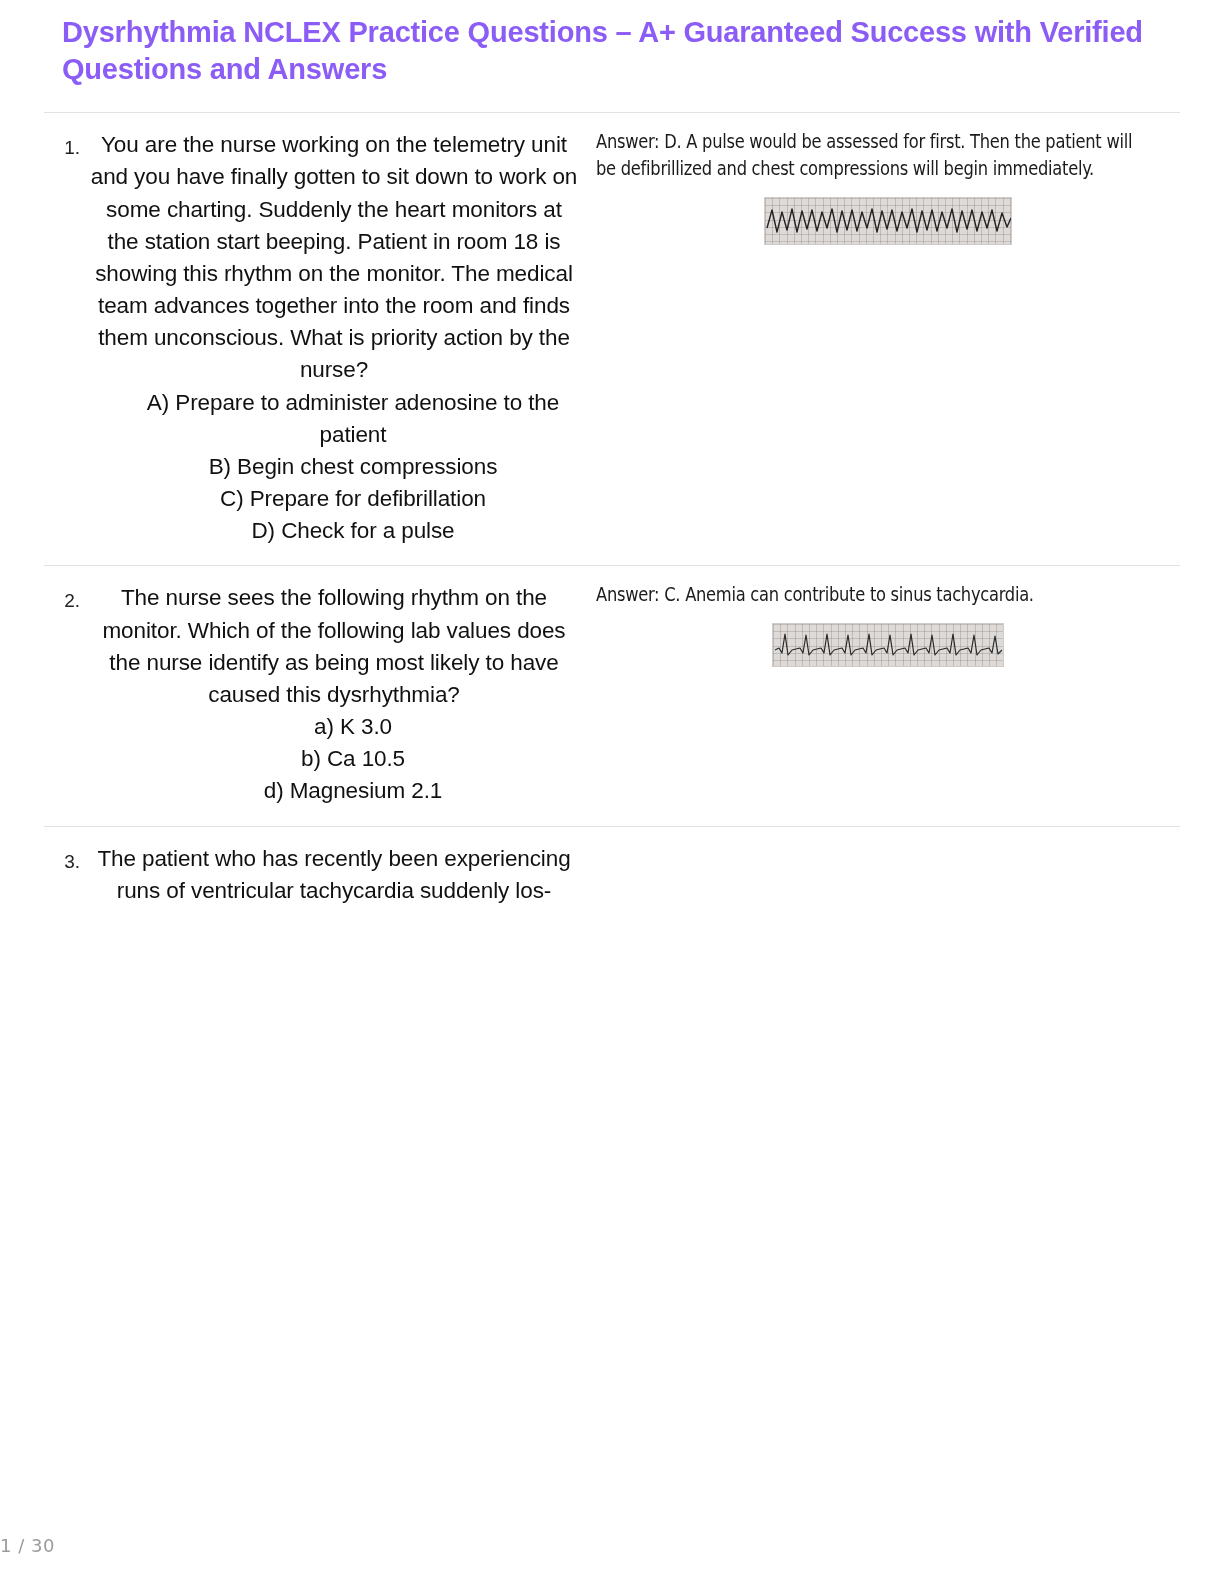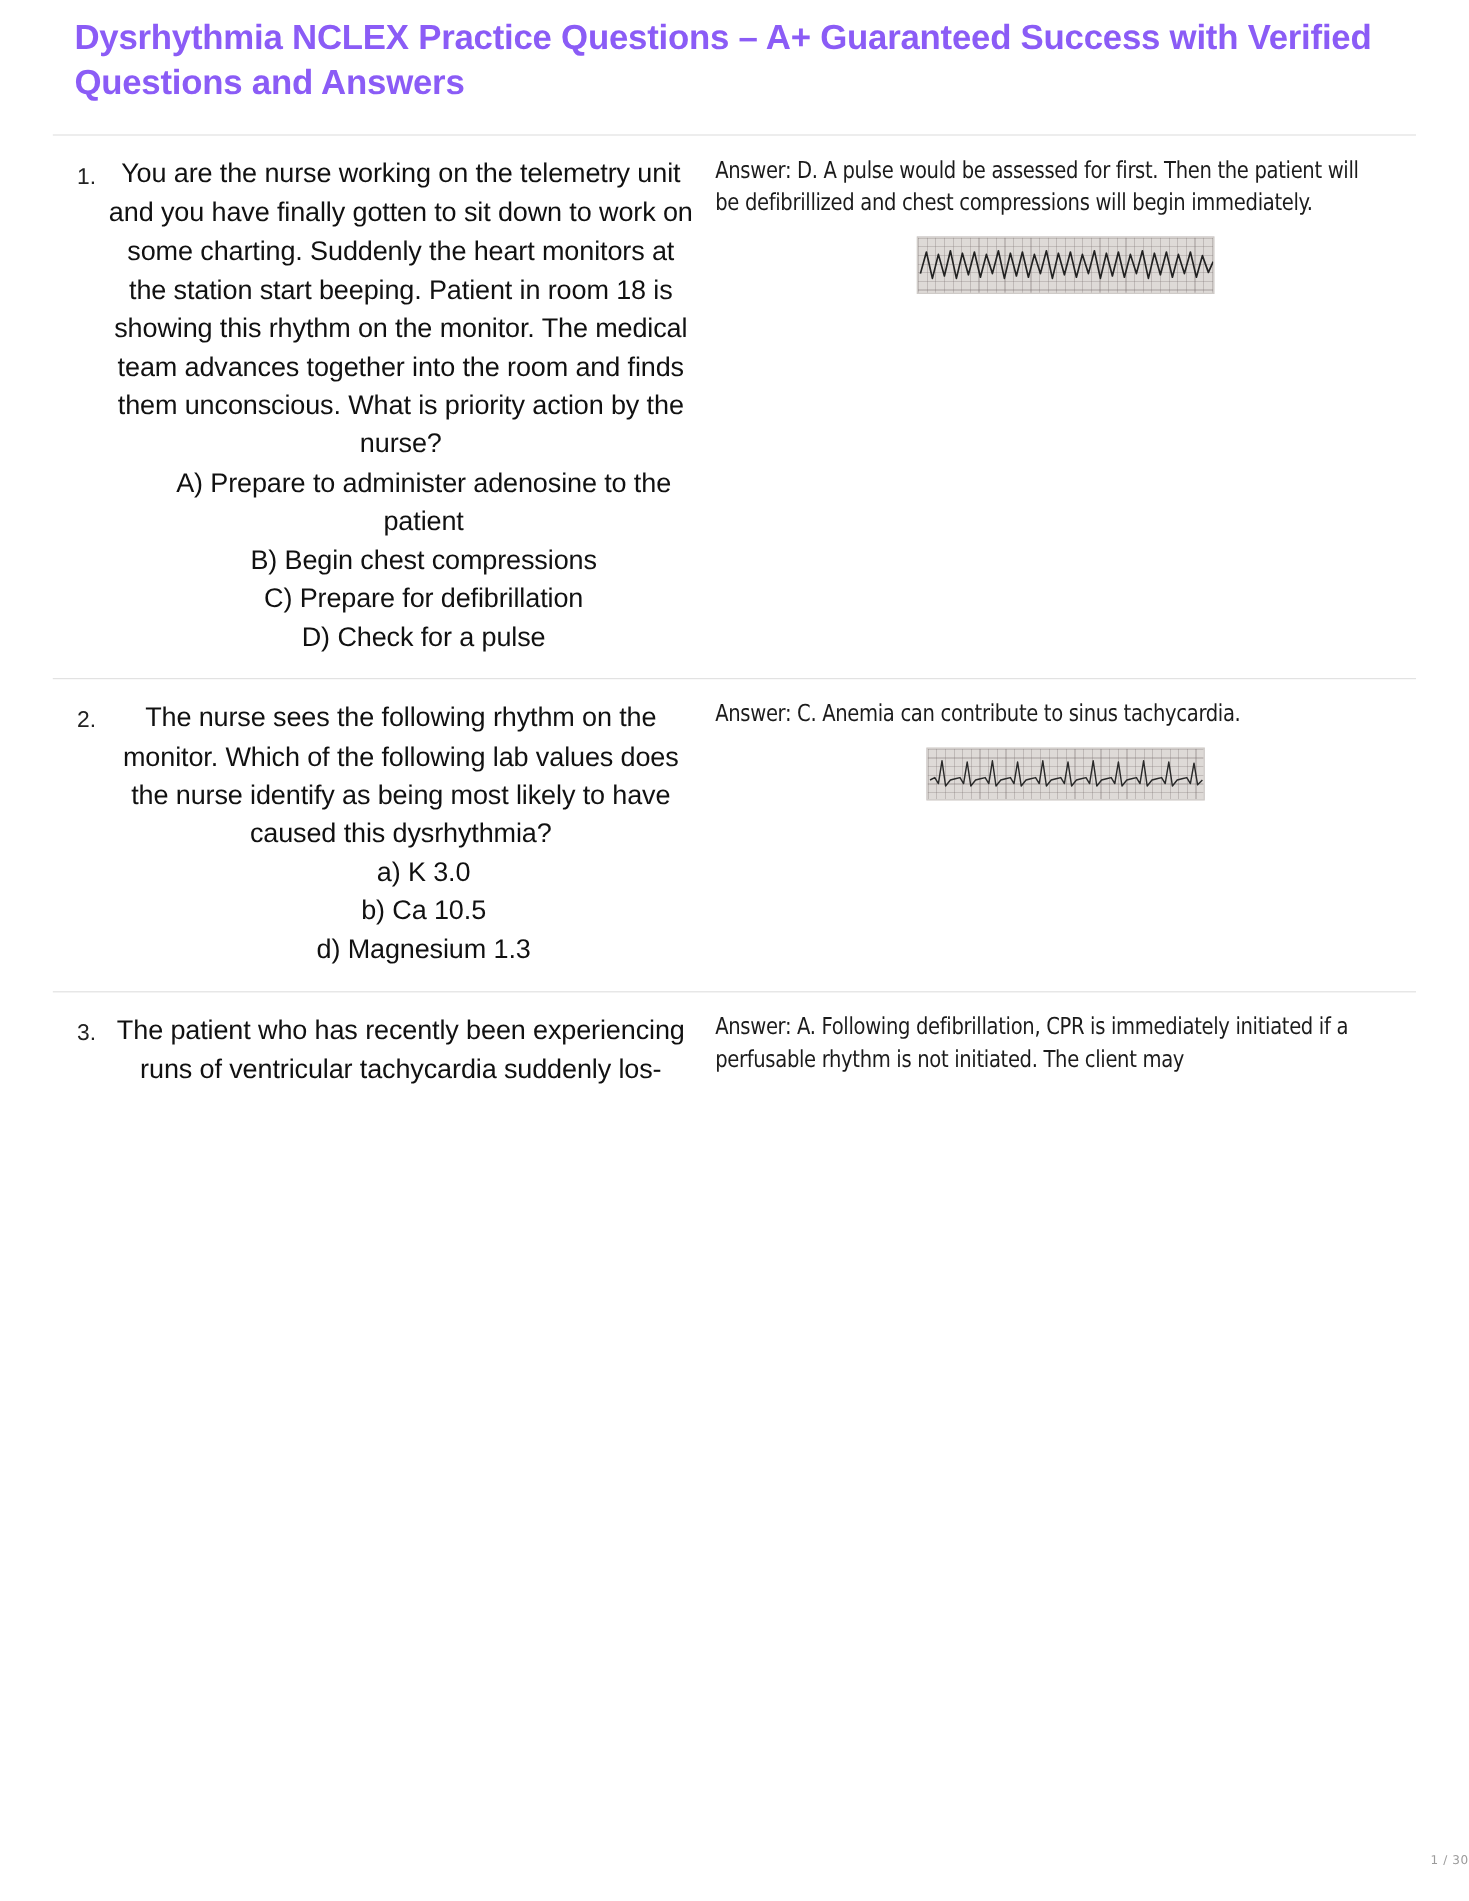--- a/index.html
+++ b/index.html
@@ -97,22 +97,22 @@
     box-sizing: border-box;
     overflow: hidden;
   }
   .ecg svg { display: block; }
   
   .pagefoot {
     position: absolute;
     left: 0;
     right: 0;
     bottom: 28px;
-    text-align: right;
-    font-size: 10px;
+    text-align: left;
+    font-size: 18px;
     color: #9b9b9b;
     font-family: "DejaVu Sans", sans-serif;
     letter-spacing: 0.5px;
   }
   .clip-bottom { overflow: hidden; }
 </style>
 </head>
 <body>
 
 <div class="page">
@@ -142,21 +142,21 @@
     </div>
   </div>
 
   <div class="qrow">
     <div class="qnum">2.</div>
     <div class="qbody">
       <div class="qtext">
         <span>The nurse sees the following rhythm on the monitor. Which of the following lab values does the nurse identify as being most likely to have caused this dysrhythmia?</span>
         <span class="opt">a) K 3.0</span>
         <span class="opt">b) Ca 10.5</span>
-        <span class="opt">d) Magnesium 1.3</span>
+        <span class="opt">d) Magnesium 2.1</span>
       </div>
     </div>
     <div class="acol">
       <div class="atext">Answer: C. Anemia can contribute to sinus tachycardia.</div>
       <div class="ecg-wrap">
         <div class="ecg" style="width:232px;height:44px;">
           <svg width="232" height="44" viewBox="0 0 232 44" preserveAspectRatio="none" aria-hidden="true">
             <path d="M2 26 L6 24 L9 29 L12 10 L15 31 L19 26 L23 25 L27 24 L30 29 L33 11 L36 31 L40 26 L44 25 L48 24 L51 29 L54 10 L57 31 L61 26 L65 25 L69 24 L72 29 L75 11 L78 31 L82 26 L86 25 L90 24 L93 29 L96 10 L99 31 L103 26 L107 25 L111 24 L114 29 L117 11 L120 31 L124 26 L128 25 L132 24 L135 29 L138 10 L141 31 L145 26 L149 25 L153 24 L156 29 L159 11 L162 31 L166 26 L170 25 L174 24 L177 29 L180 10 L183 31 L187 26 L191 25 L195 24 L198 29 L201 11 L204 31 L208 26 L212 25 L216 24 L219 29 L222 12 L225 30 L229 26" fill="none" stroke="#2a2a2a" stroke-width="1.2" stroke-linejoin="round"></path>
           </svg>
         </div>
@@ -164,19 +164,16 @@
     </div>
   </div>
 
   <div class="qrow clip-bottom">
     <div class="qnum">3.</div>
     <div class="qbody">
       <div class="qtext">
         <span>The patient who has recently been experiencing runs of ventricular tachycardia suddenly los-</span>
       </div>
     </div>
-    <div class="acol">
-      <div class="atext">Answer: A. Following defibrillation, CPR is immediately initiated if a perfusable rhythm is not initiated. The client may</div>
-    </div>
   </div>
 
   <div class="pagefoot">1 / 30</div>
 </div>
 
 </body></html>

